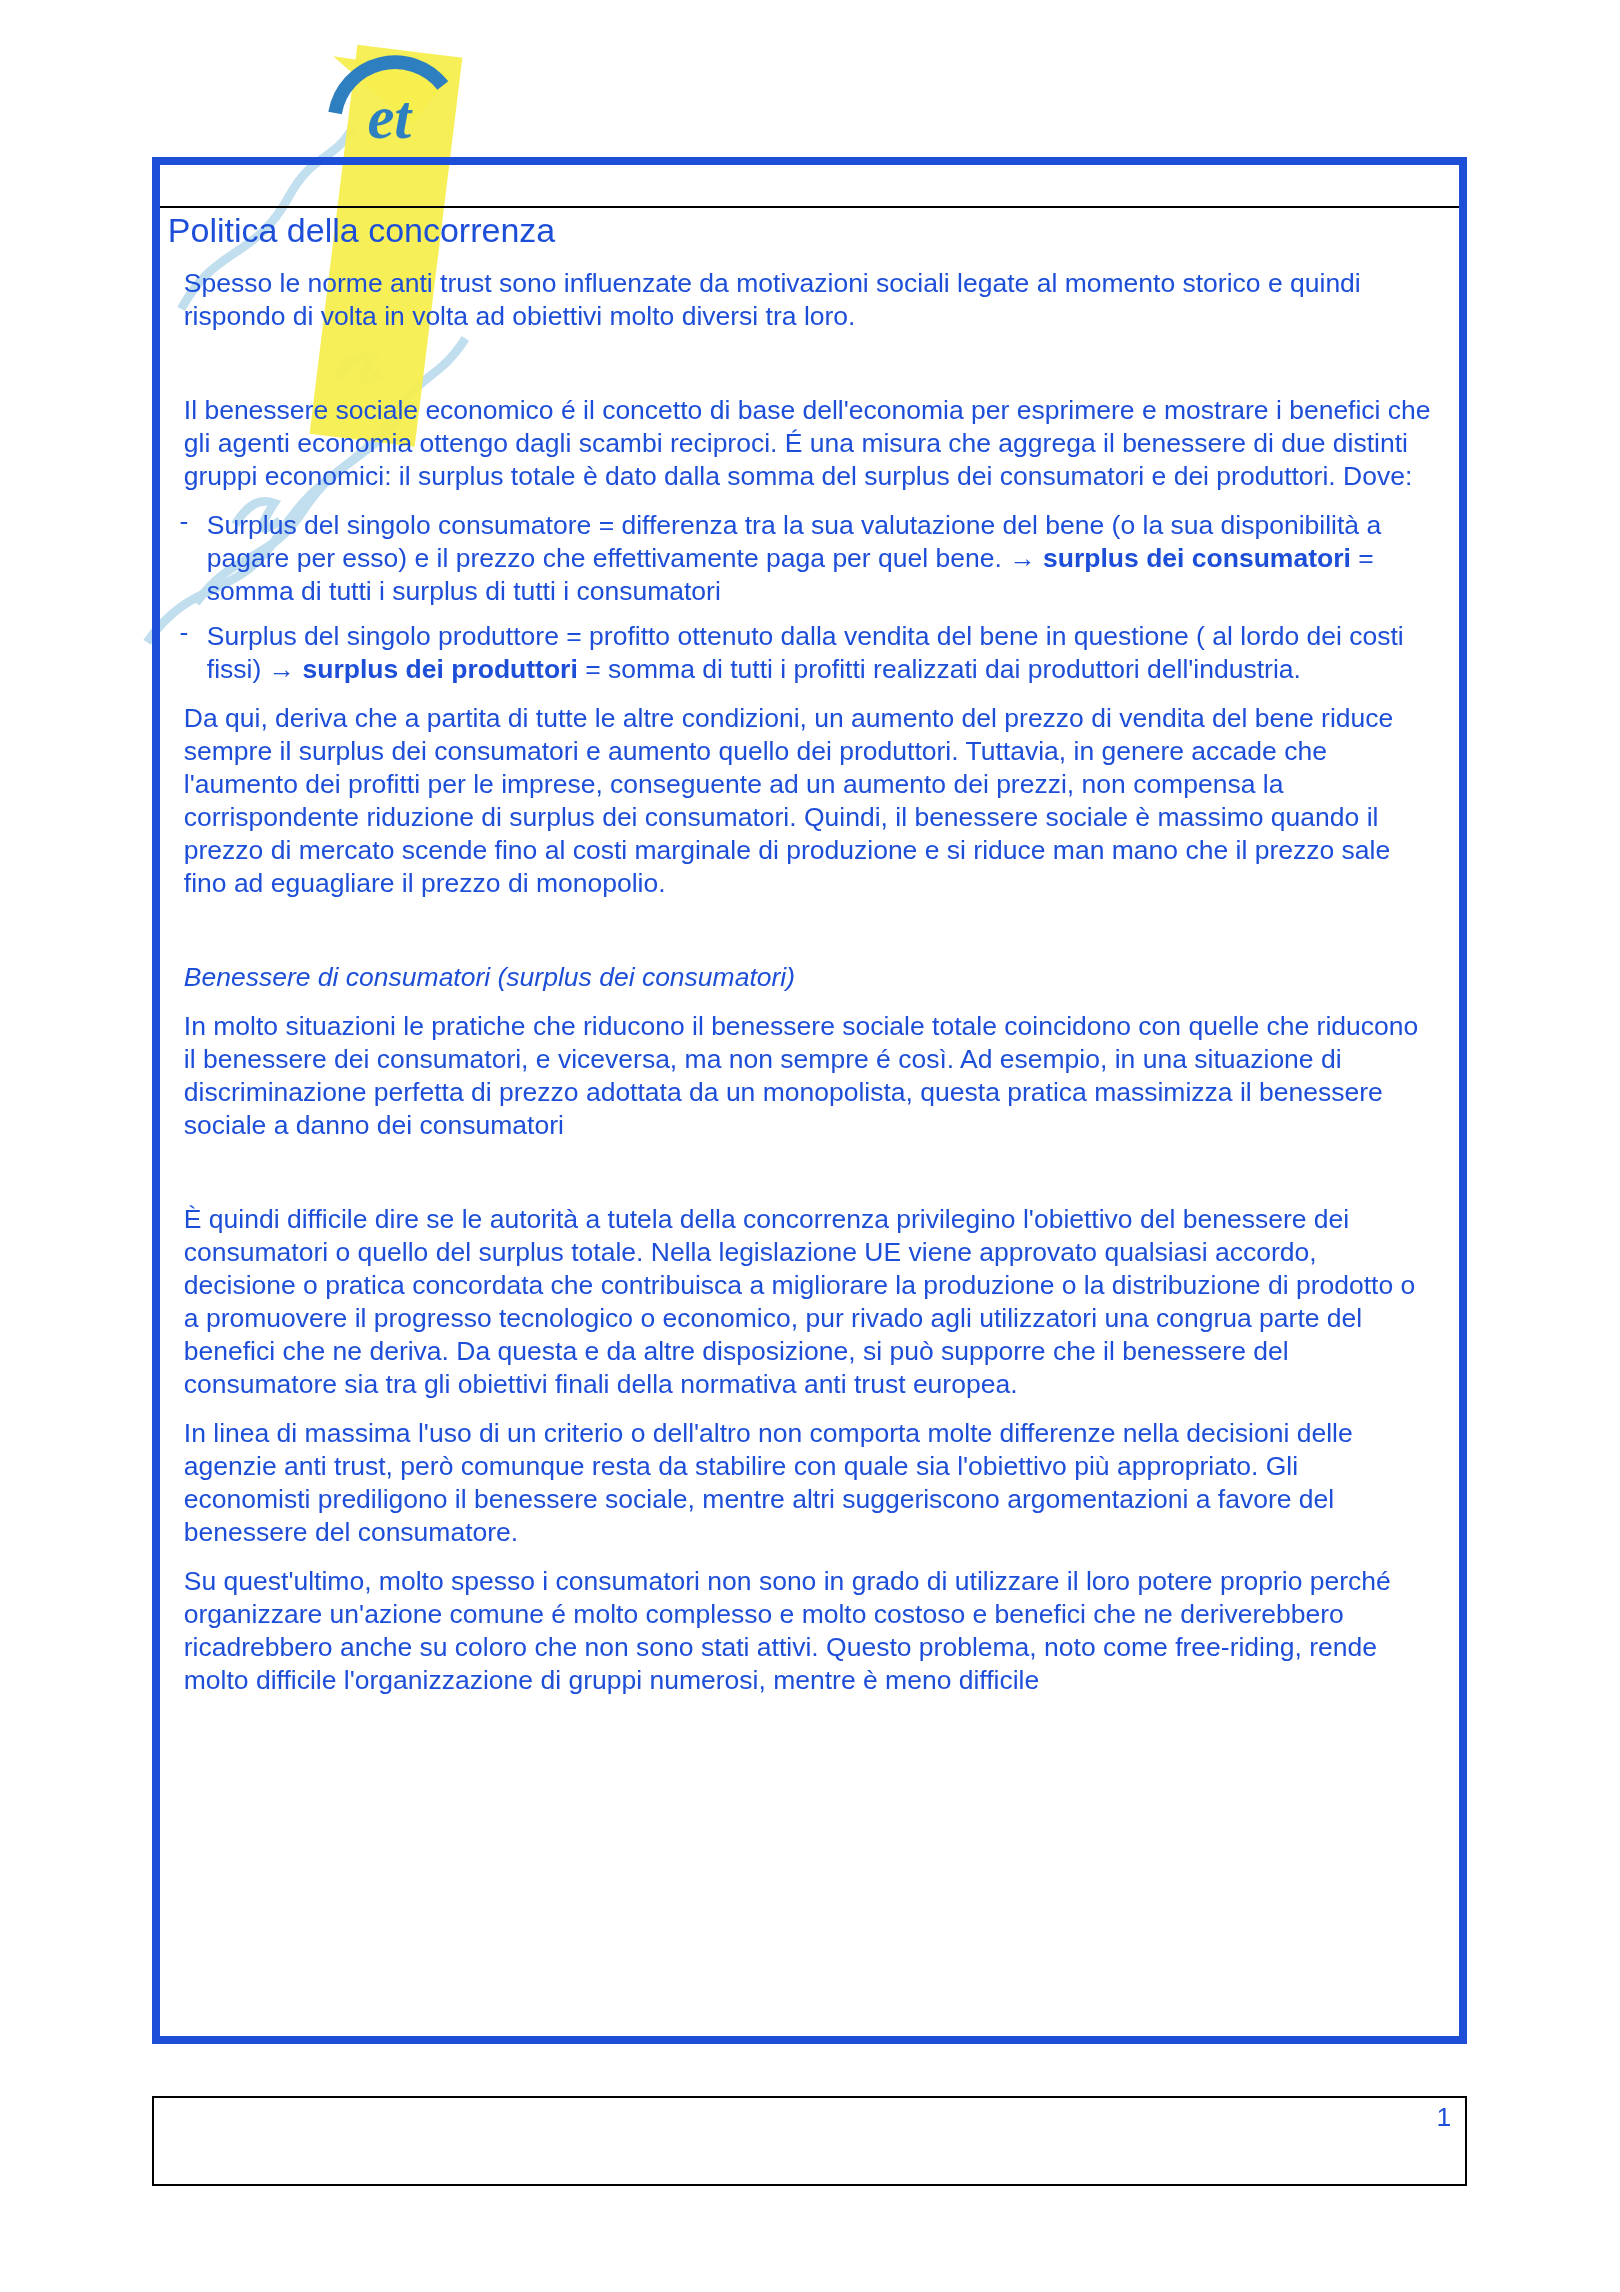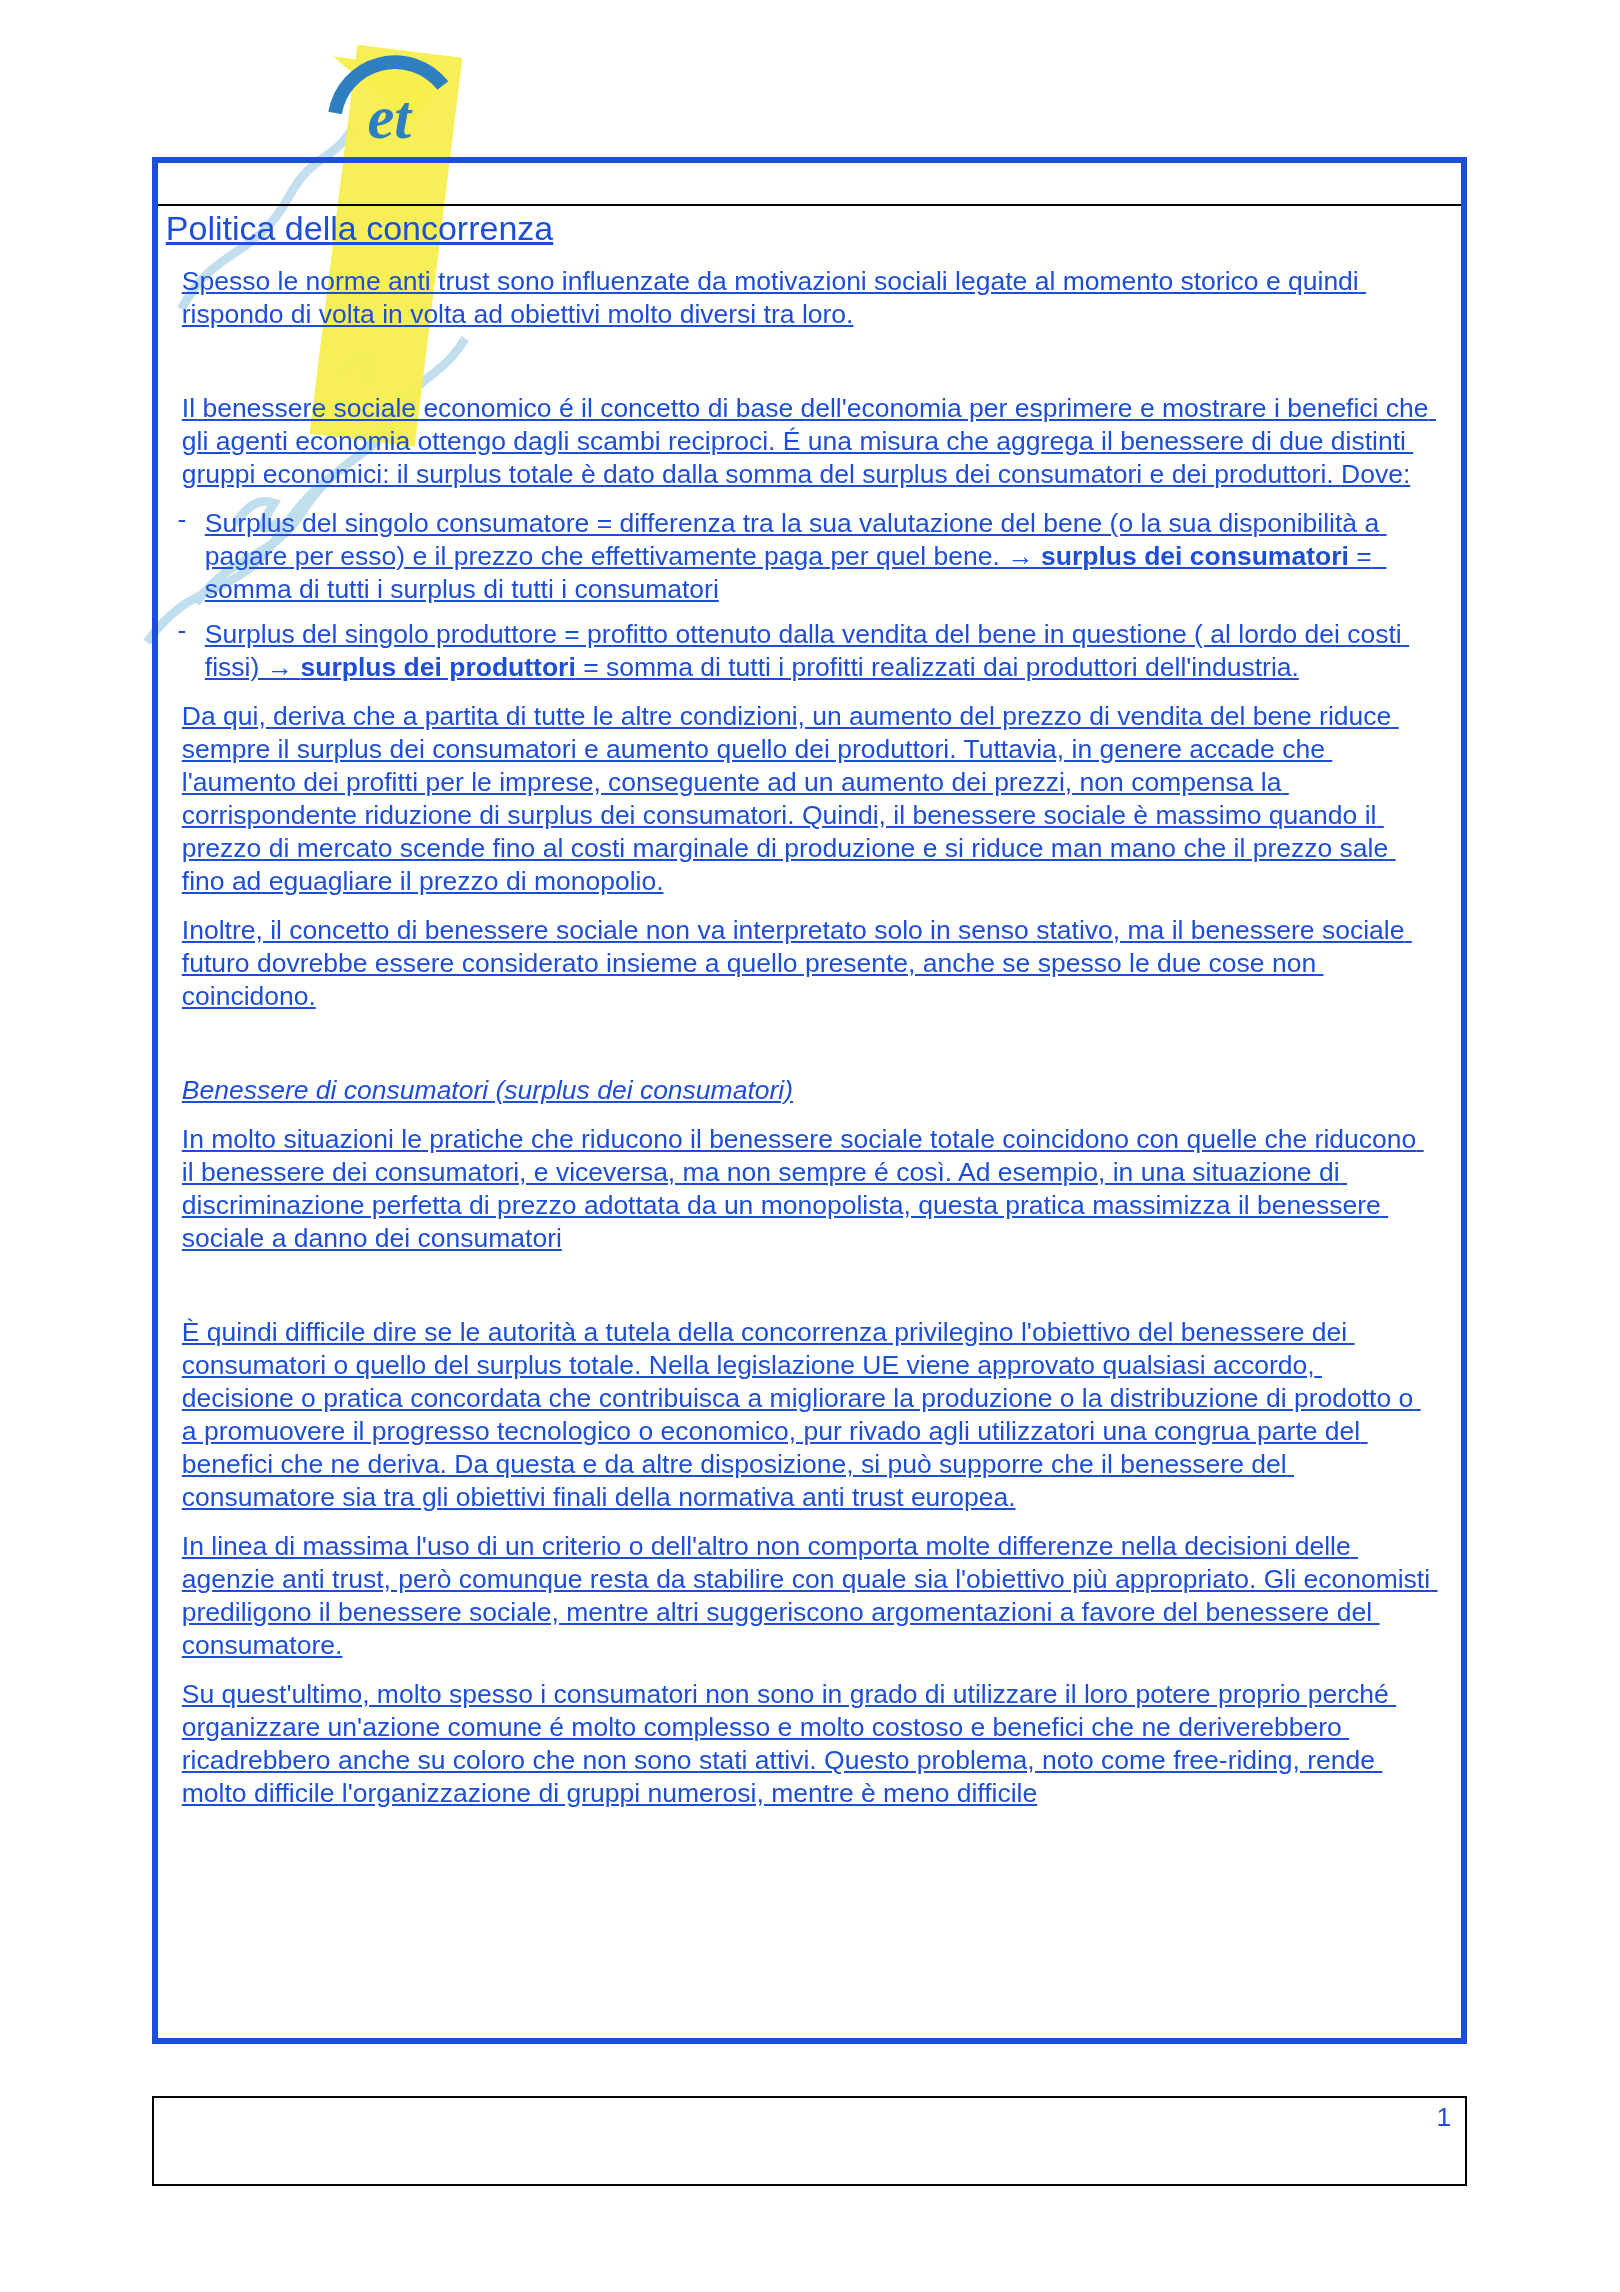--- a/index.html
+++ b/index.html
@@ -18,26 +18,25 @@
     top: 14.7px;
     z-index: 0;
     pointer-events: none;
   }
   .content-box {
     position: absolute;
     left: 152px;
     top: 157px;
     width: 1315px;
     height: 1887px;
-    border: 6px solid #1d4ed8;
+    border: 8px solid #1d4ed8;
     box-sizing: border-box;
     background: transparent;
     z-index: 1;
     overflow: hidden;
-    text-decoration: underline;
   }
   .box-header {
     height: 41px;
     border-bottom: 2px solid #000000;
   }
   .box-body {
     padding: 2px 11.8px 0 7.8px;
   }
   .title {
     font-size: 34px;
@@ -109,21 +108,20 @@
     <div class="box-header"></div>
     <div class="box-body">
       <h1 class="title">Politica della concorrenza</h1>
       <div id="blocks">
           <p class="para"><span>Spesso le norme anti trust sono influenzate da motivazioni sociali legate al momento storico e quindi rispondo di volta in volta ad obiettivi molto diversi tra loro.</span></p>
           <div class="spacer"></div>
           <p class="para"><span>Il benessere sociale economico é il concetto di base dell'economia per esprimere e mostrare i benefici che gli agenti economia ottengo dagli scambi reciproci. É una misura che aggrega il benessere di due distinti gruppi economici: il surplus totale è dato dalla somma del surplus dei consumatori e dei produttori. Dove:</span></p>
           <p class="para bullet"><span class="bullet-marker">-</span><span>Surplus del singolo consumatore = differenza tra la sua valutazione del bene (o la sua disponibilità a pagare per esso) e il prezzo che effettivamente paga per quel bene. → </span><span class="bold">surplus dei consumatori</span><span> =  somma di tutti i surplus di tutti i consumatori</span></p>
           <p class="para bullet"><span class="bullet-marker">-</span><span>Surplus del singolo produttore = profitto ottenuto dalla vendita del bene in questione ( al lordo dei costi fissi) → </span><span class="bold">surplus dei produttori</span><span> = somma di tutti i profitti realizzati dai produttori dell'industria.</span></p>
           <p class="para"><span>Da qui, deriva che a partita di tutte le altre condizioni, un aumento del prezzo di vendita del bene riduce sempre il surplus dei consumatori e aumento quello dei produttori. Tuttavia, in genere accade che l'aumento dei profitti per le imprese, conseguente ad un aumento dei prezzi, non compensa la corrispondente riduzione di surplus dei consumatori. Quindi, il benessere sociale è massimo quando il prezzo di mercato scende fino al costi marginale di produzione e si riduce man mano che il prezzo sale fino ad eguagliare il prezzo di monopolio.</span></p>
-          <p class="para"><span>Inoltre, il concetto di benessere sociale non va interpretato solo in senso stativo, ma il benessere sociale futuro dovrebbe essere considerato insieme a quello presente, anche se spesso le due cose non coincidono.</span></p>
           <div class="spacer"></div>
           <p class="para heading-italic"><span>Benessere di consumatori (surplus dei consumatori)</span></p>
           <p class="para"><span>In molto situazioni le pratiche che riducono il benessere sociale totale coincidono con quelle che riducono il benessere dei consumatori, e viceversa, ma non sempre é così. Ad esempio, in una situazione di discriminazione perfetta di prezzo adottata da un monopolista, questa pratica massimizza il benessere sociale a danno dei consumatori</span></p>
           <div class="spacer"></div>
           <p class="para"><span>È quindi difficile dire se le autorità a tutela della concorrenza privilegino l'obiettivo del benessere dei consumatori o quello del surplus totale. Nella legislazione UE viene approvato qualsiasi accordo, decisione o pratica concordata che contribuisca a migliorare la produzione o la distribuzione di prodotto o a promuovere il progresso tecnologico o economico, pur rivado agli utilizzatori una congrua parte del benefici che ne deriva. Da questa e da altre disposizione, si può supporre che il benessere del consumatore sia tra gli obiettivi finali della normativa anti trust europea.</span></p>
           <p class="para"><span>In linea di massima l'uso di un criterio o dell'altro non comporta molte differenze nella decisioni delle agenzie anti trust, però comunque resta da stabilire con quale sia l'obiettivo più appropriato. Gli economisti prediligono il benessere sociale, mentre altri suggeriscono argomentazioni a favore del benessere del consumatore.</span></p>
           <p class="para"><span>Su quest'ultimo, molto spesso i consumatori non sono in grado di utilizzare il loro potere proprio perché organizzare un'azione comune é molto complesso e molto costoso e benefici che ne deriverebbero ricadrebbero anche su coloro che non sono stati attivi. Questo problema, noto come free-riding, rende molto difficile l'organizzazione di gruppi numerosi, mentre è meno difficile</span></p>
         </div>
     </div>
   </div>

